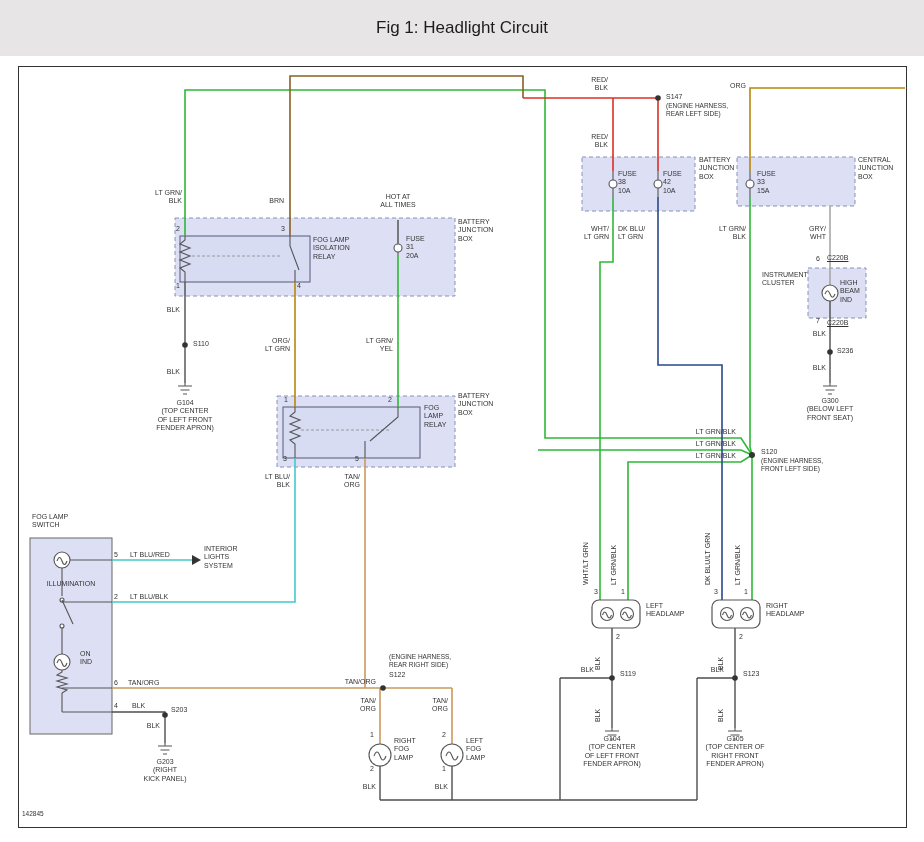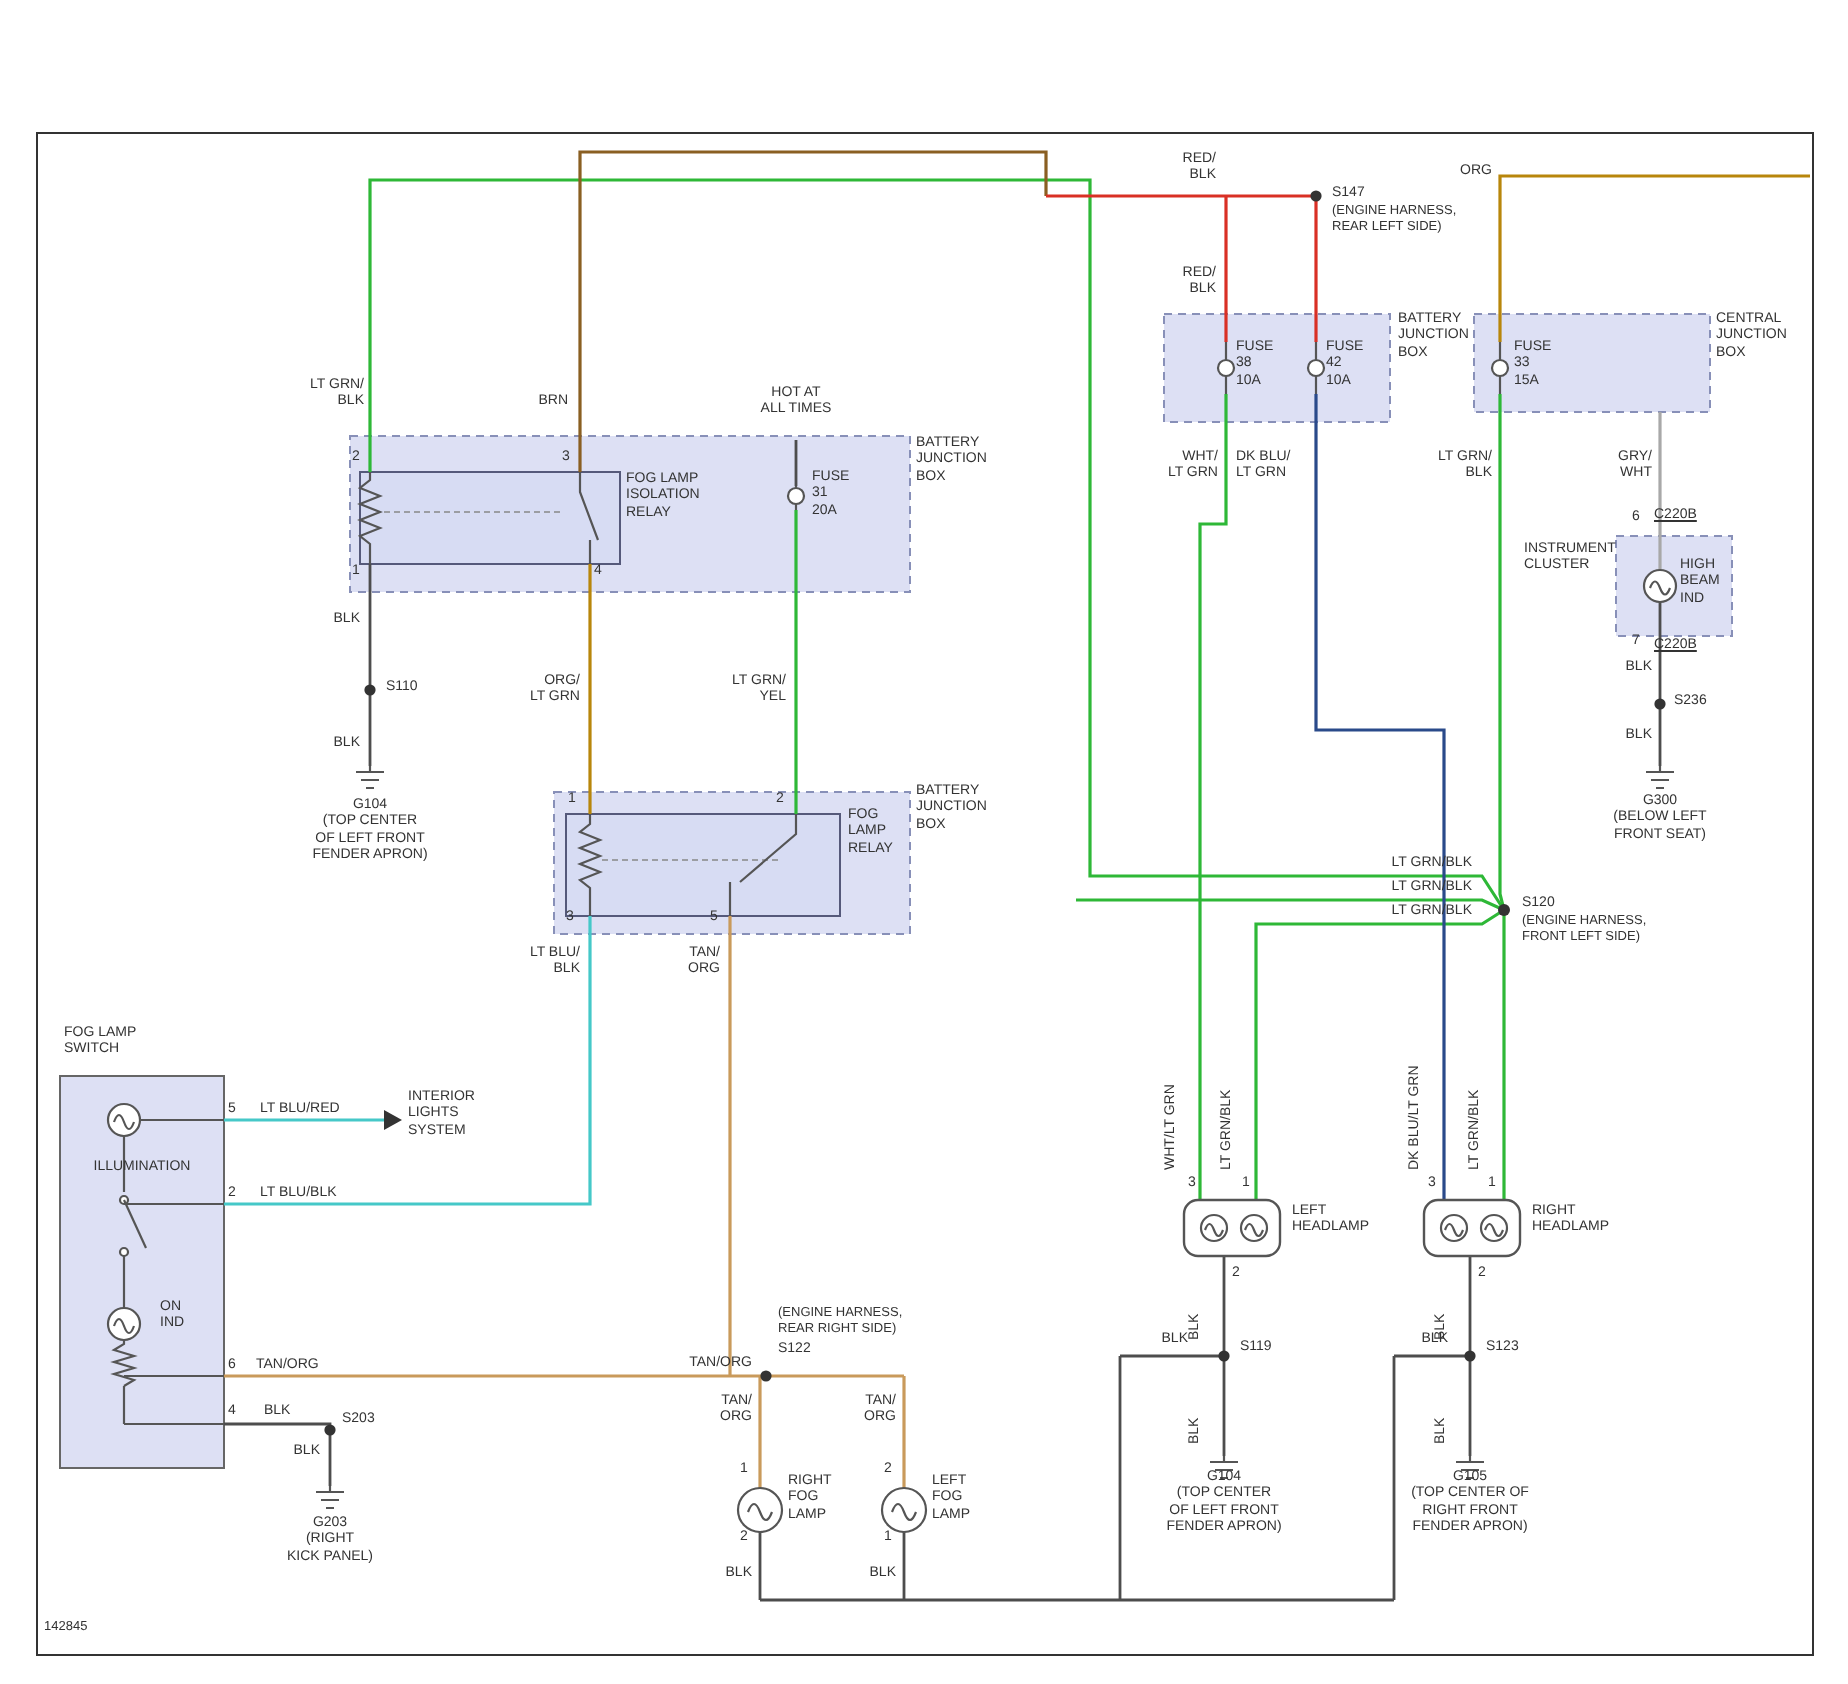--- a/index.html
+++ b/index.html
@@ -34,20 +34,23 @@
   .dot{fill:#333;stroke:none;}
   .bulb{fill:#fff;stroke:#555;stroke-width:1.1;}
   .hlbox{fill:#fff;stroke:#555;stroke-width:1.2;}
   .fusec{fill:#fff;stroke:#555;stroke-width:1.1;}
 </style>
 </head>
 <body>
 
 <div class="page">
 
+  <div class="titlebar">
+    <div class="t">Fig 1: Headlight Circuit</div>
+  </div>
 
   <div class="frame"></div>
 
   <svg class="canvas" viewBox="0 0 924 842">
 
     <g>
       <rect class="boxd" x="175" y="218" width="280" height="78"></rect>
       <rect class="inner" x="180" y="236" width="130" height="46"></rect>
       <rect class="boxd" x="277" y="396" width="178" height="71"></rect>
       <rect class="inner" x="283" y="407" width="137" height="51"></rect>

